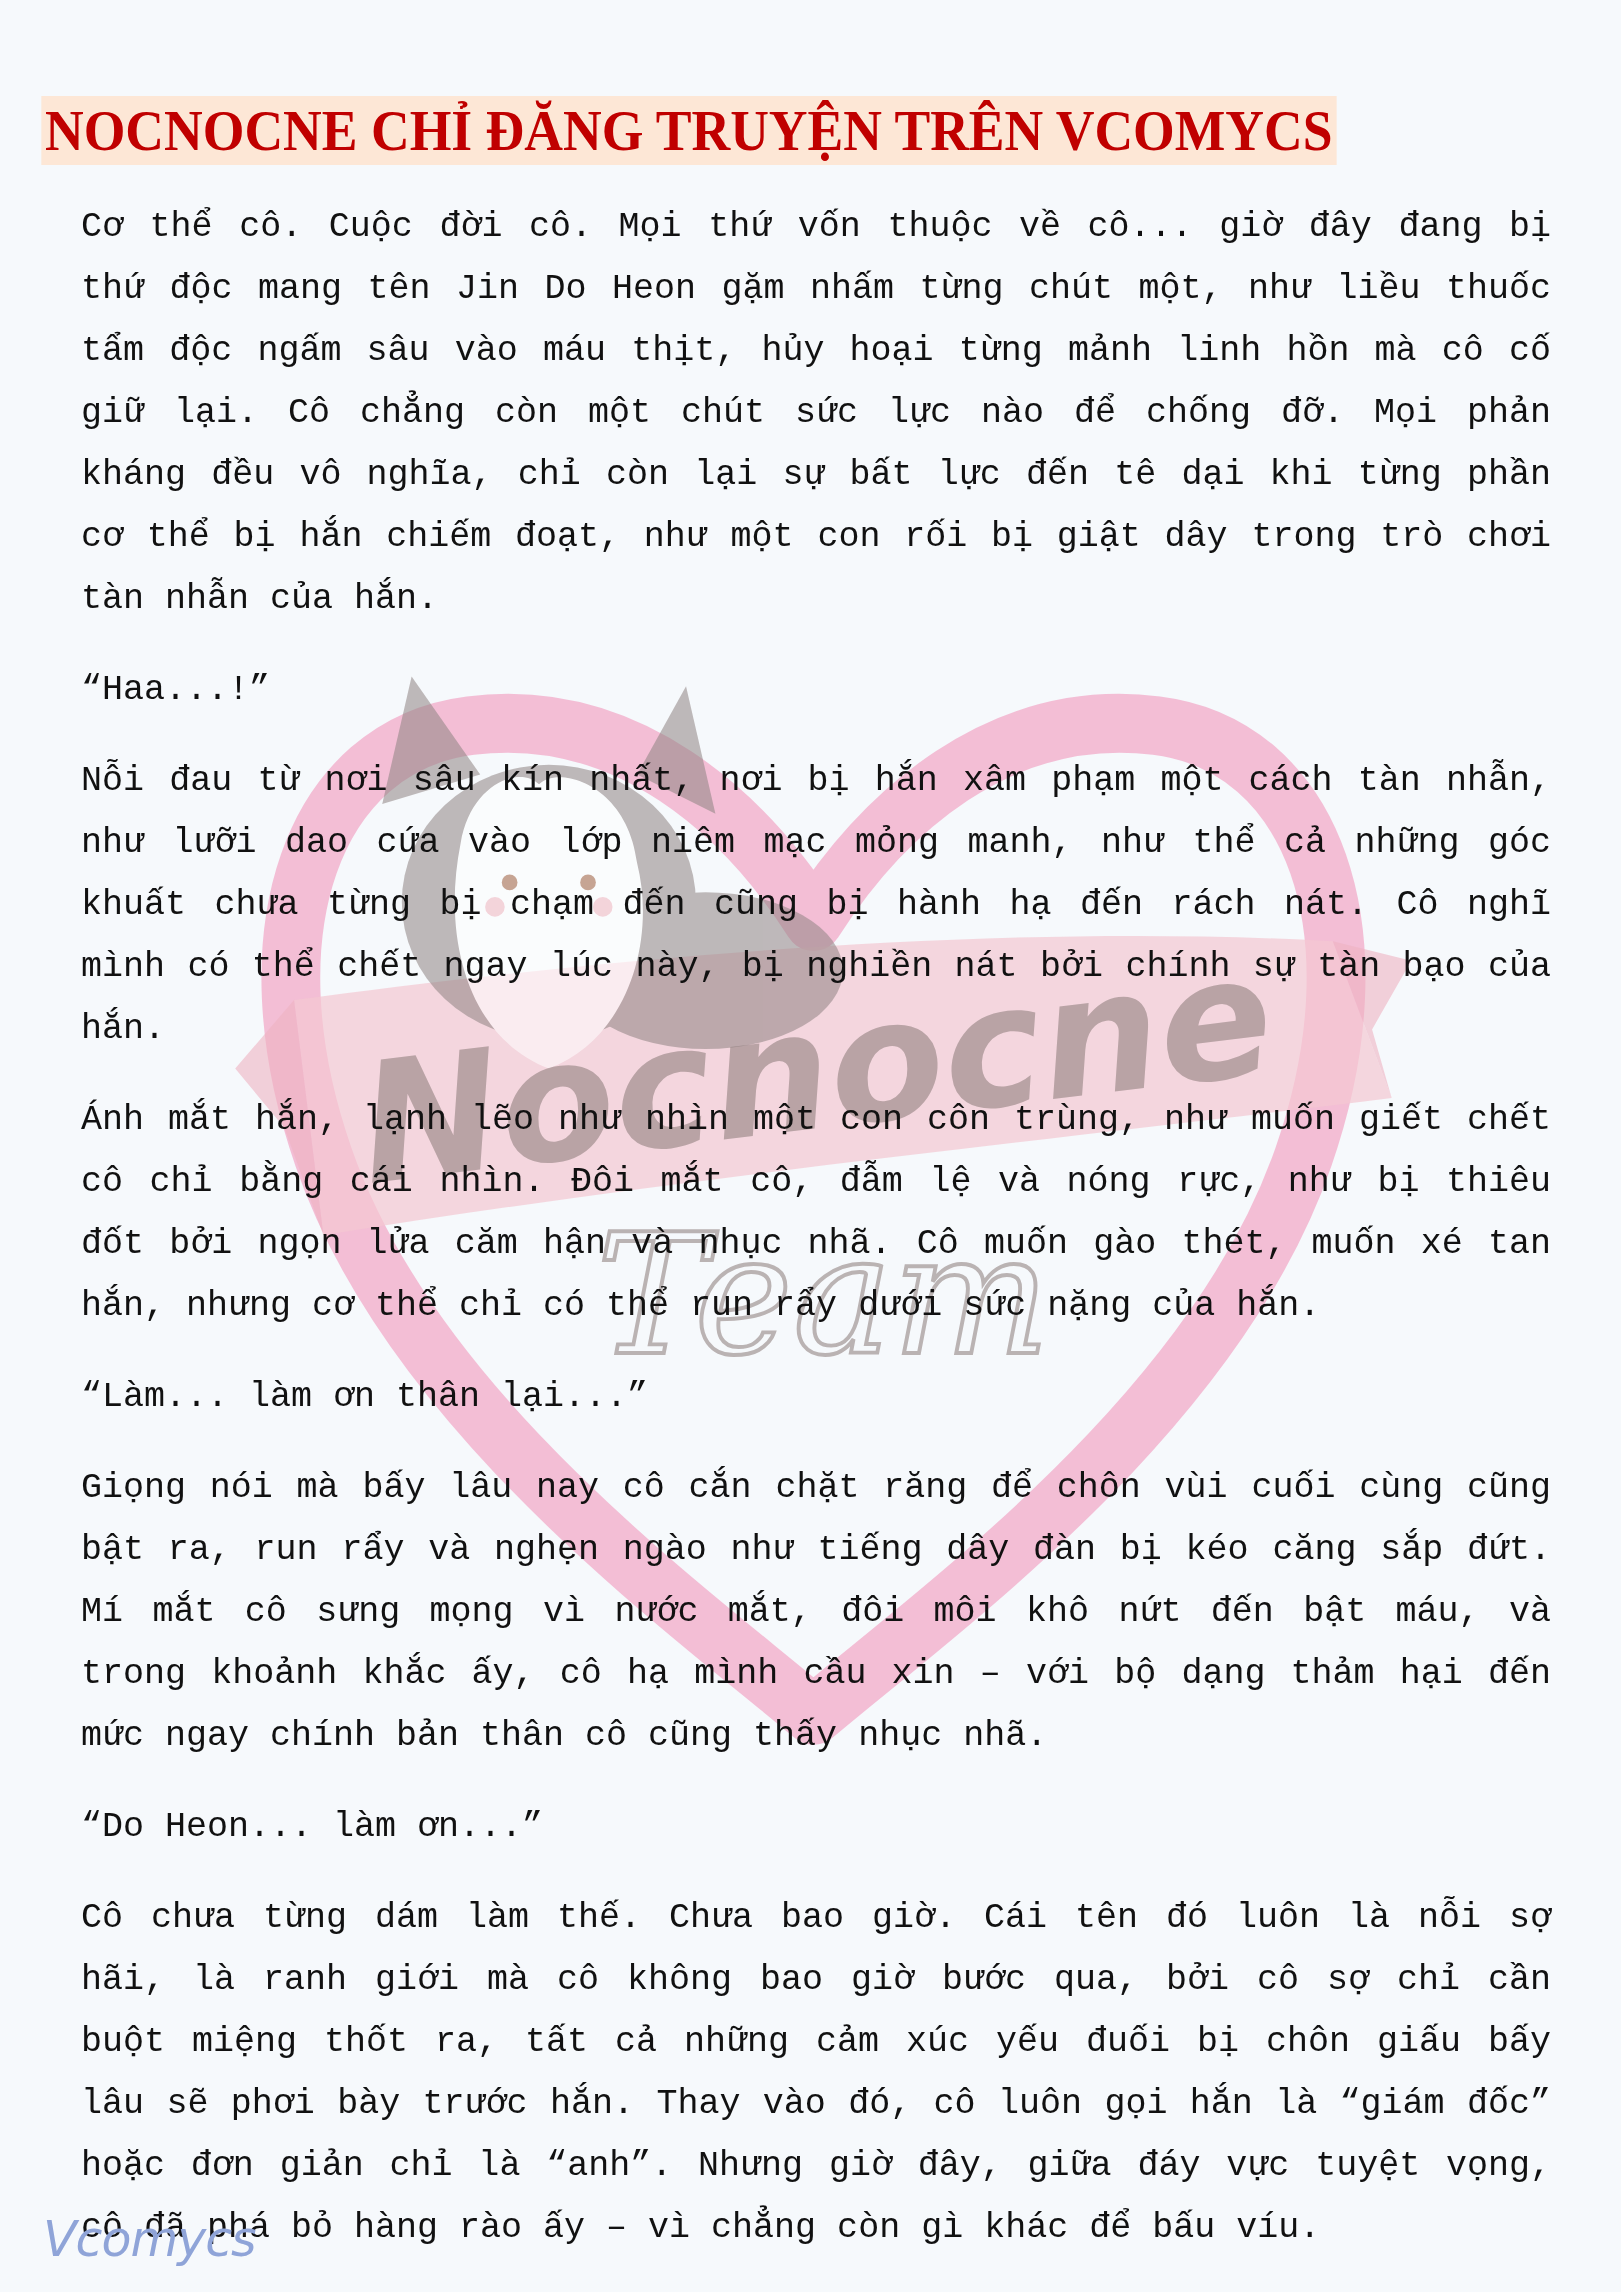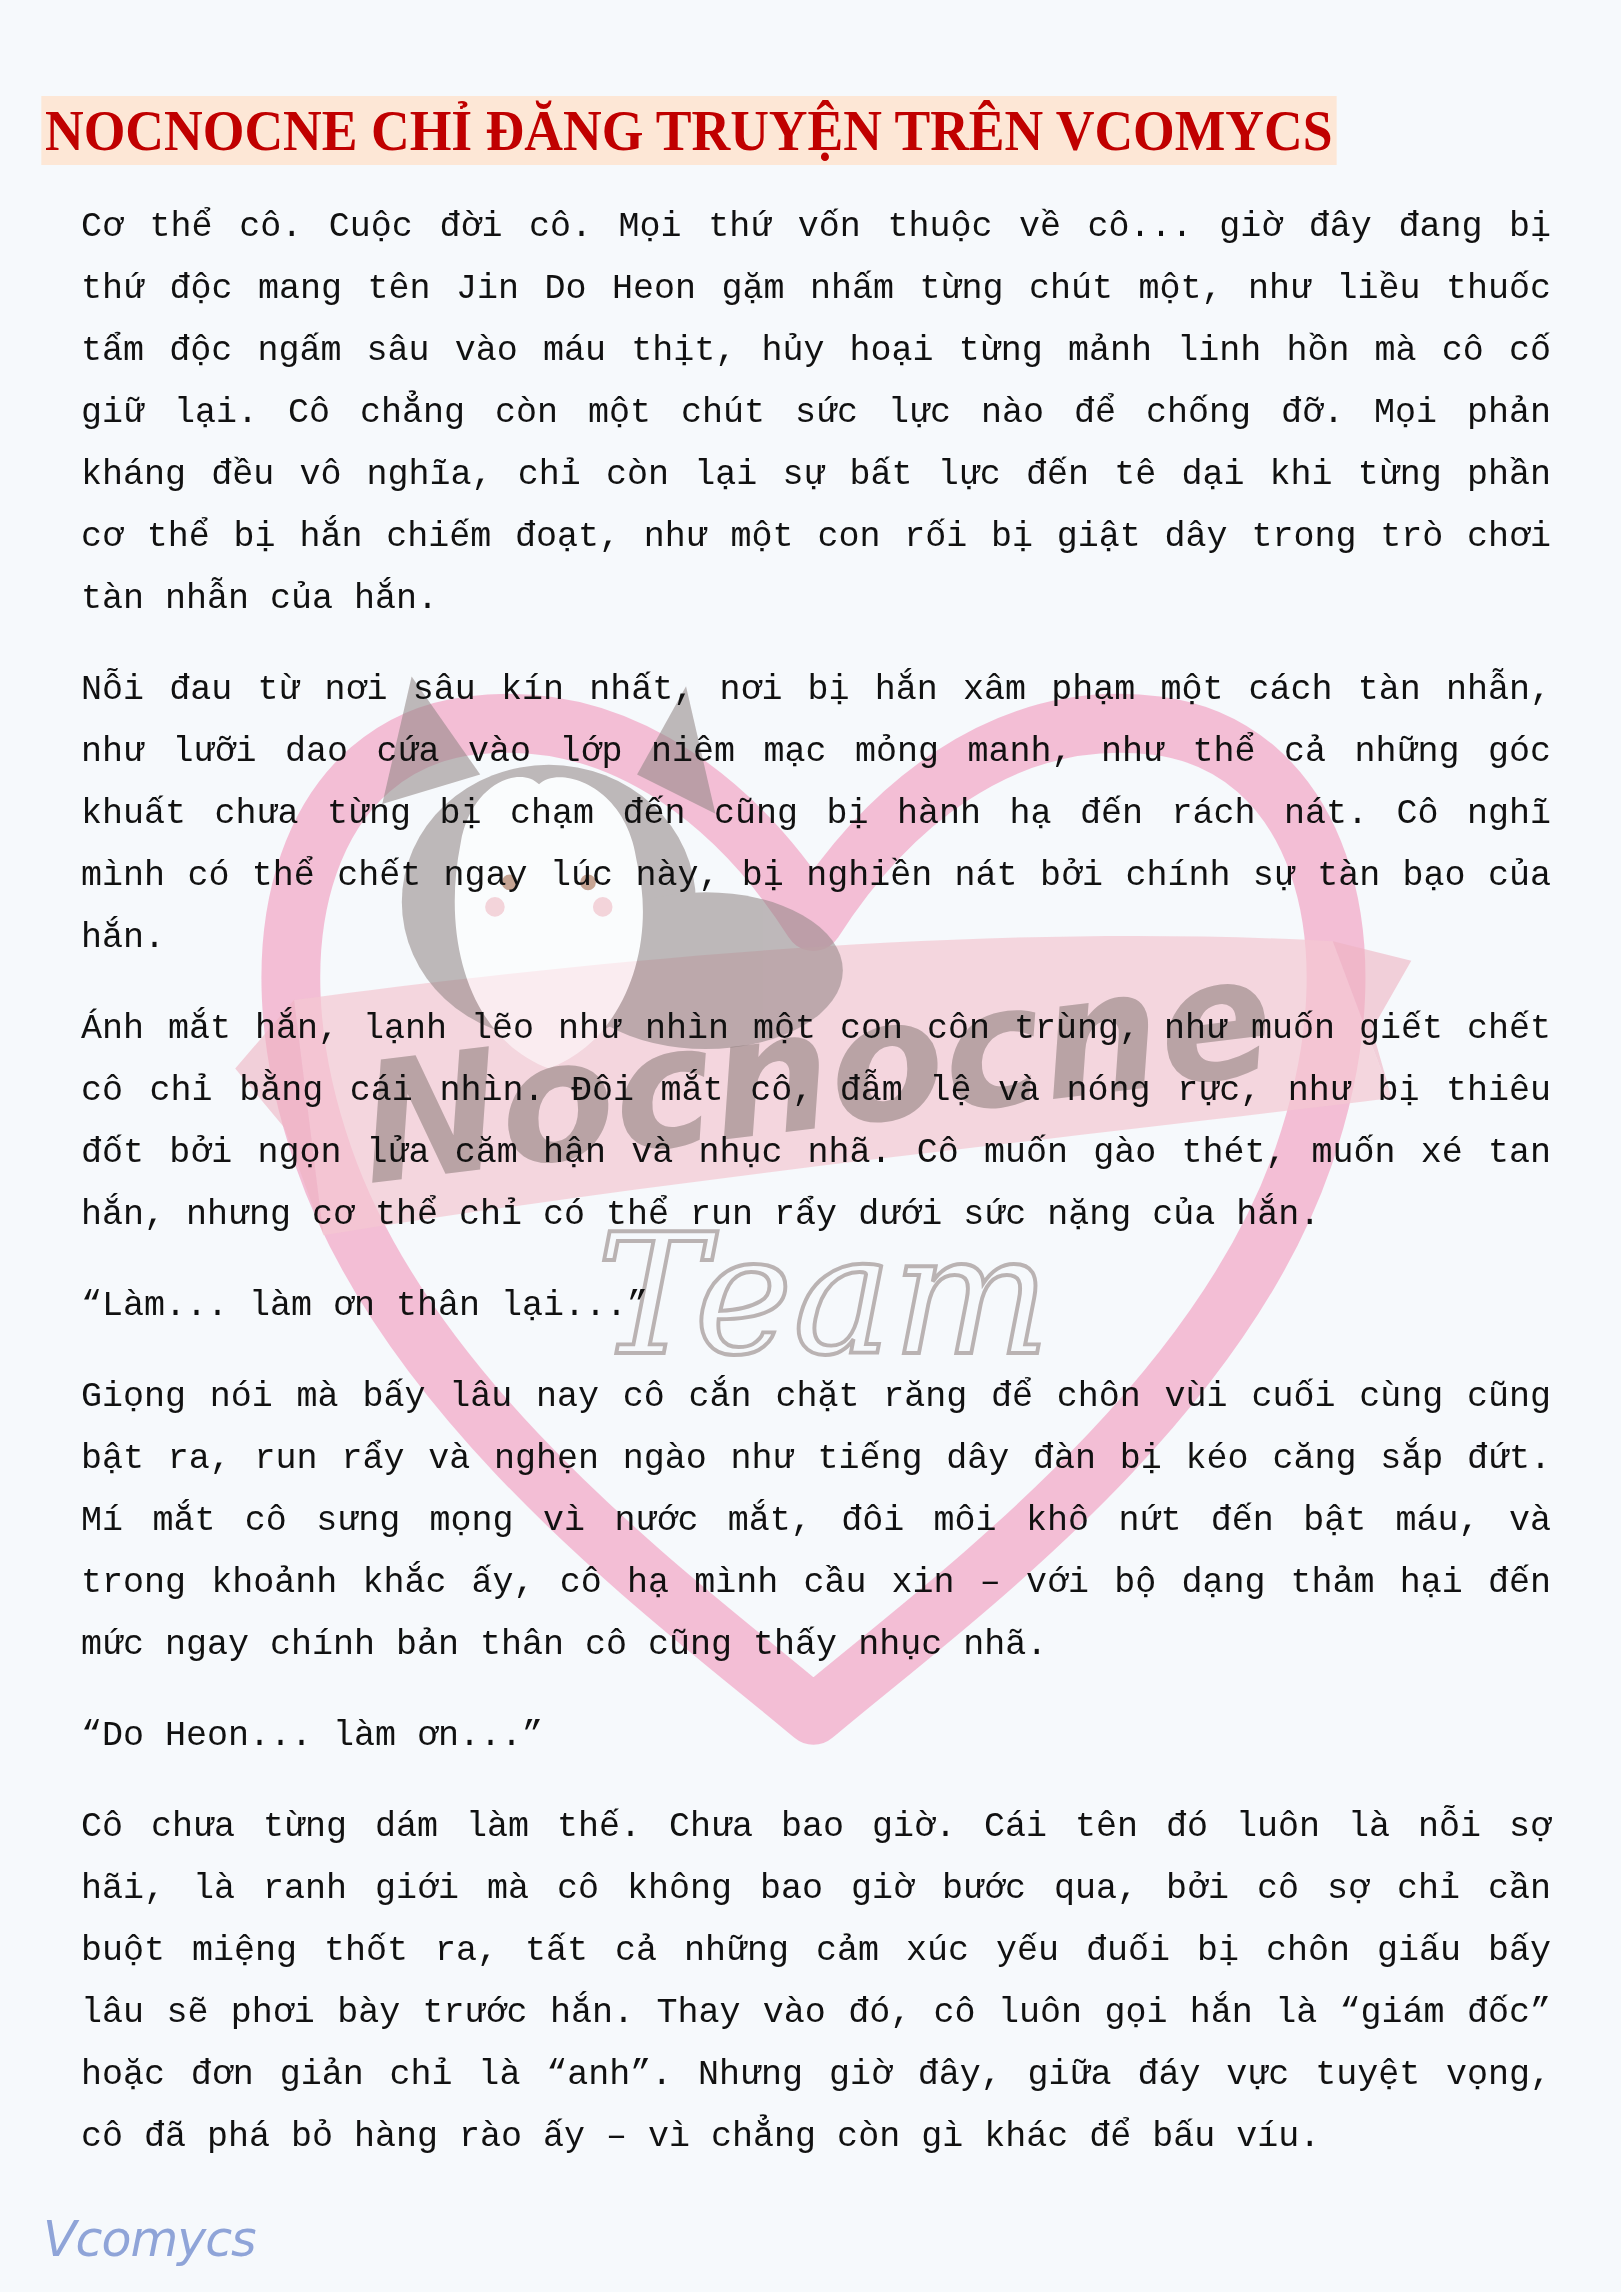--- a/index.html
+++ b/index.html
@@ -123,20 +123,21 @@
 
     <text x="840" y="1380" text-anchor="middle" font-family="DejaVu Serif, serif" font-style="italic" font-size="170" fill="none" stroke="#8a7a78" stroke-width="4" opacity="0.55">Team</text>
   </svg>
 
   <div class="title-wrap">
     <span class="title">NOCNOCNE CHỈ ĐĂNG TRUYỆN TRÊN VCOMYCS</span>
   </div>
 
   <div class="content">
     <p class="para">Cơ thể cô. Cuộc đời cô. Mọi thứ vốn thuộc về cô... giờ đây đang bị thứ độc mang tên Jin Do Heon gặm nhấm từng chút một, như liều thuốc tẩm độc ngấm sâu vào máu thịt, hủy hoại từng mảnh linh hồn mà cô cố giữ lại. Cô chẳng còn một chút sức lực nào để chống đỡ. Mọi phản kháng đều vô nghĩa, chỉ còn lại sự bất lực đến tê dại khi từng phần cơ thể bị hắn chiếm đoạt, như một con rối bị giật dây trong trò chơi tàn nhẫn của hắn.</p>
+    <p class="para dialog">“Haa...!”</p>
     <p class="para">Nỗi đau từ nơi sâu kín nhất, nơi bị hắn xâm phạm một cách tàn nhẫn, như lưỡi dao cứa vào lớp niêm mạc mỏng manh, như thể cả những góc khuất chưa từng bị chạm đến cũng bị hành hạ đến rách nát. Cô nghĩ mình có thể chết ngay lúc này, bị nghiền nát bởi chính sự tàn bạo của hắn.</p>
     <p class="para">Ánh mắt hắn, lạnh lẽo như nhìn một con côn trùng, như muốn giết chết cô chỉ bằng cái nhìn. Đôi mắt cô, đẫm lệ và nóng rực, như bị thiêu đốt bởi ngọn lửa căm hận và nhục nhã. Cô muốn gào thét, muốn xé tan hắn, nhưng cơ thể chỉ có thể run rẩy dưới sức nặng của hắn.</p>
     <p class="para dialog">“Làm... làm ơn thân lại...”</p>
     <p class="para">Giọng nói mà bấy lâu nay cô cắn chặt răng để chôn vùi cuối cùng cũng bật ra, run rẩy và nghẹn ngào như tiếng dây đàn bị kéo căng sắp đứt. Mí mắt cô sưng mọng vì nước mắt, đôi môi khô nứt đến bật máu, và trong khoảnh khắc ấy, cô hạ mình cầu xin – với bộ dạng thảm hại đến mức ngay chính bản thân cô cũng thấy nhục nhã.</p>
     <p class="para dialog">“Do Heon... làm ơn...”</p>
     <p class="para">Cô chưa từng dám làm thế. Chưa bao giờ. Cái tên đó luôn là nỗi sợ hãi, là ranh giới mà cô không bao giờ bước qua, bởi cô sợ chỉ cần buột miệng thốt ra, tất cả những cảm xúc yếu đuối bị chôn giấu bấy lâu sẽ phơi bày trước hắn. Thay vào đó, cô luôn gọi hắn là “giám đốc” hoặc đơn giản chỉ là “anh”. Nhưng giờ đây, giữa đáy vực tuyệt vọng, cô đã phá bỏ hàng rào ấy – vì chẳng còn gì khác để bấu víu.</p>
   </div>
 
   <div class="footer-logo">Vcomycs</div>
 </div>

